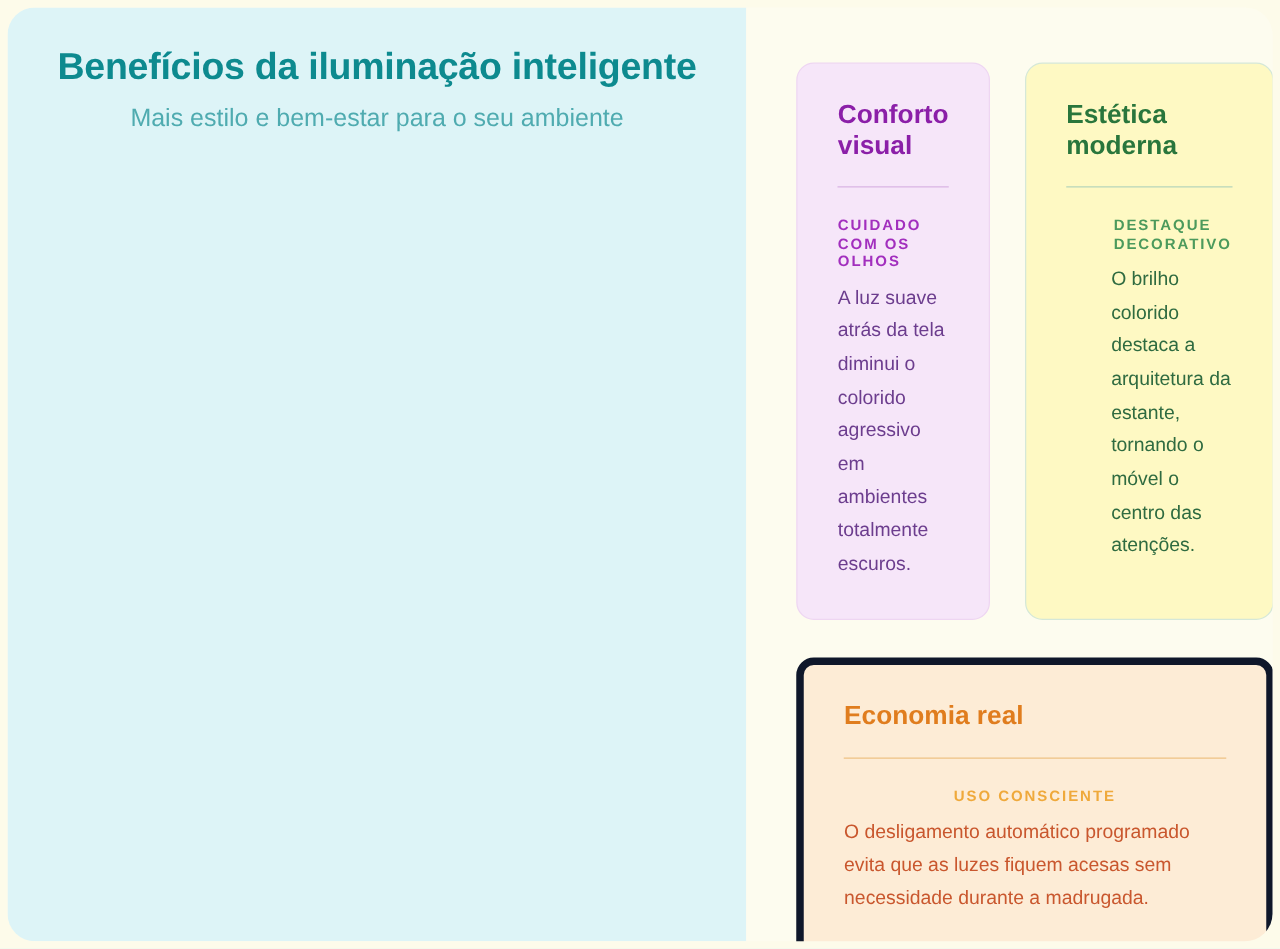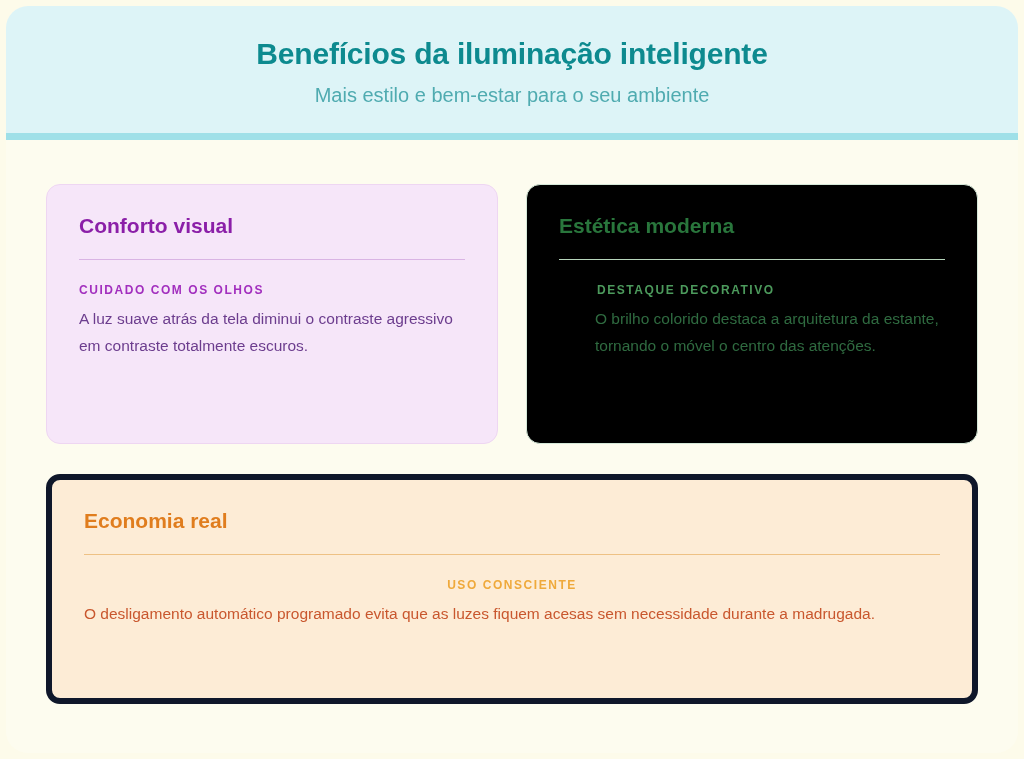--- a/index.html
+++ b/index.html
@@ -20,21 +20,20 @@
   .page-frame {
     position: absolute;
     left: 6px;
     top: 6px;
     width: 1012px;
     height: 747px;
     border-radius: 22px;
     overflow: hidden;
     background: #fdfcef;
     display: flex;
-    flex-direction: column;
   }
 
   
   .header {
     background: #ddf4f7;
     padding: 30px 40px 26px 40px;
     text-align: center;
     flex: 0 0 auto;
   }
   .header-title {
@@ -116,21 +115,21 @@
     background: #f6e6f9;
     border: 1px solid #eed6f2;
   }
   .card-purple .card-title  { color: #8b1fa8; }
   .card-purple .card-divider{ background: #d9b4e4; }
   .card-purple .card-eyebrow{ color: #a22fbe; }
   .card-purple .card-text   { color: #6c3d8e; }
 
   
   .card-green {
-    background: #000000;
+    background: #fef9c3;
     border: 1px solid #d5e8d8;
   }
   .card-green .card-title   { color: #29763c; }
   .card-green .card-divider { background: #b6d5bb; }
   .card-green .card-eyebrow { color: #4c9a5c; padding-left: 38px; }
   .card-green .card-text    { color: #2f6b40; margin-left: 36px; }
 
   
   .card-orange {
     background: #fdecd6;
@@ -154,21 +153,21 @@
   <div class="accent-bar"></div>
 
   <main class="body-area">
 
     <div class="card-row">
 
       <section class="card card-purple">
         <h2 class="card-title">Conforto visual</h2>
         <hr class="card-divider">
         <p class="card-eyebrow">CUIDADO COM OS OLHOS</p>
-        <p class="card-text">A luz suave atrás da tela diminui o contraste agressivo em contraste totalmente escuros.</p>
+        <p class="card-text">A luz suave atrás da tela diminui o colorido agressivo em ambientes totalmente escuros.</p>
       </section>
 
       <section class="card card-green">
         <h2 class="card-title">Estética moderna</h2>
         <hr class="card-divider">
         <p class="card-eyebrow">DESTAQUE DECORATIVO</p>
         <p class="card-text">O brilho colorido destaca a arquitetura da estante, tornando o móvel o centro das atenções.</p>
       </section>
 
     </div>

